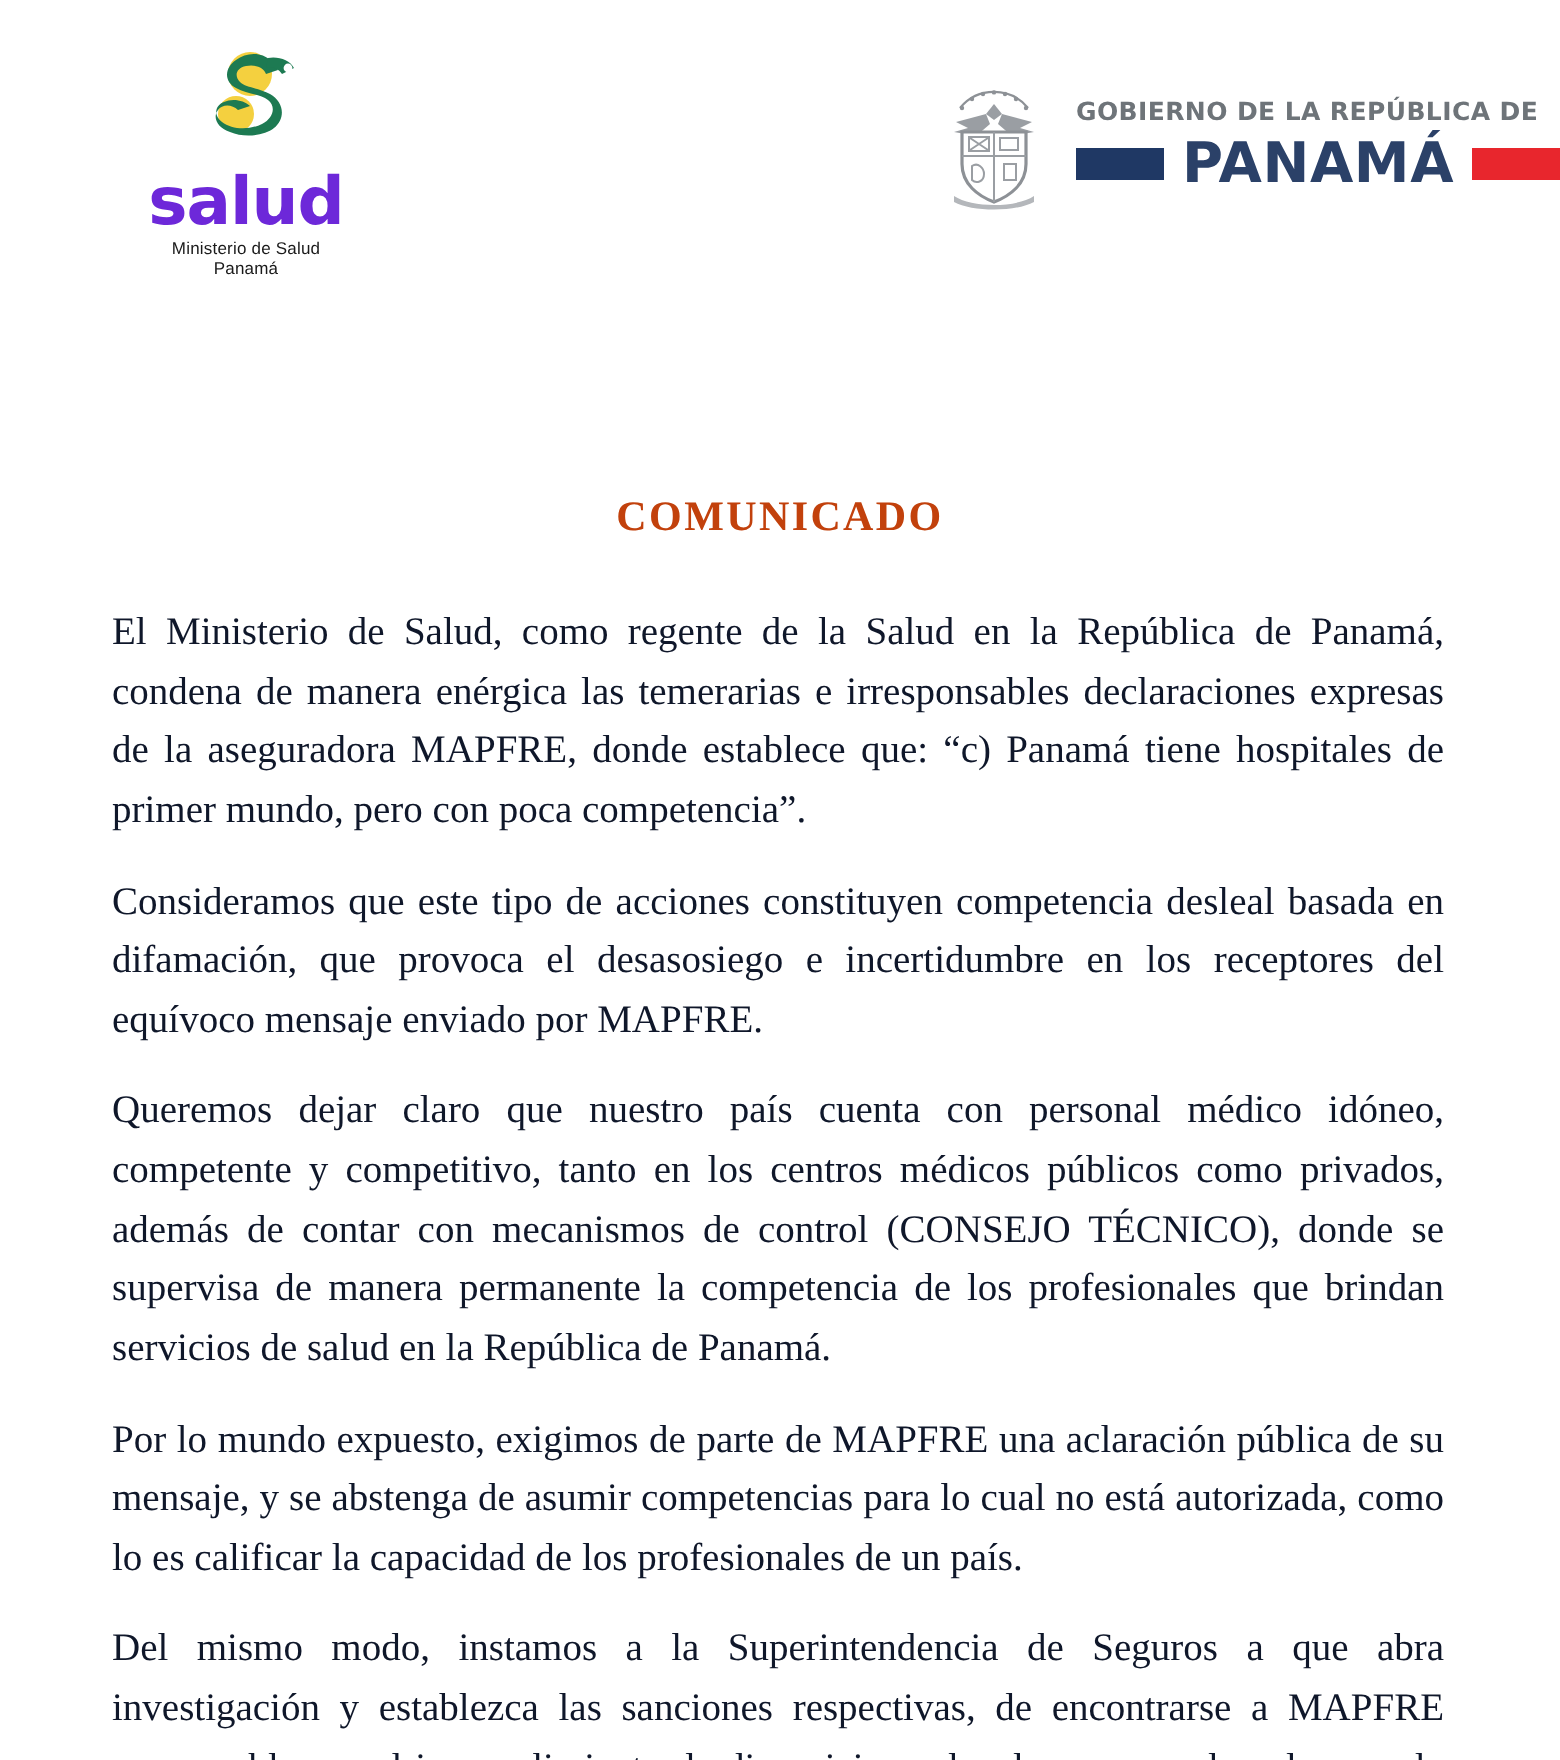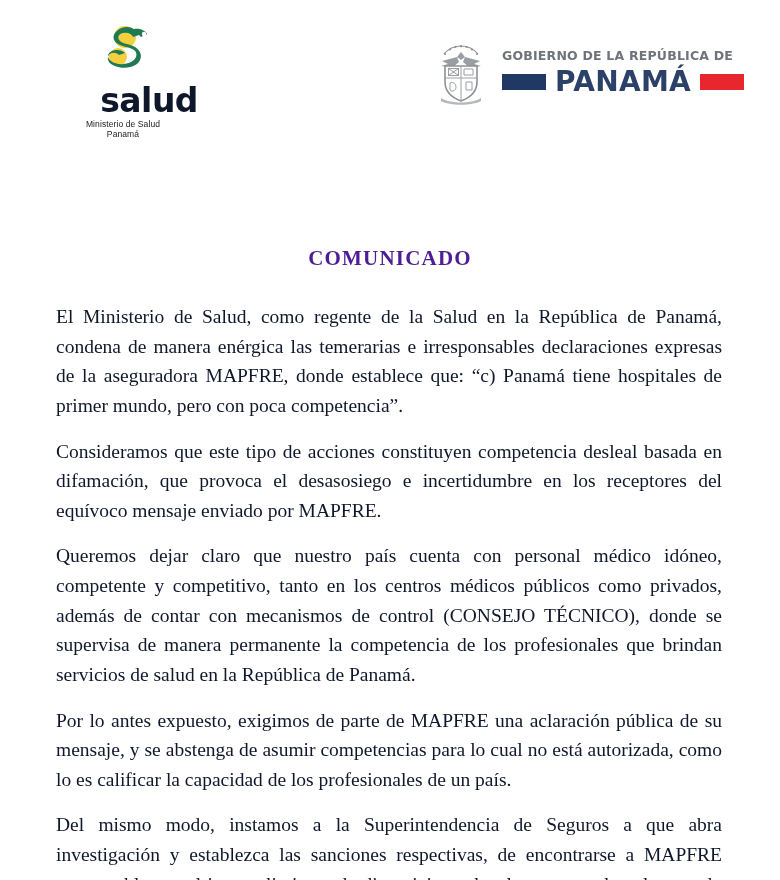--- a/index.html
+++ b/index.html
@@ -37,37 +37,36 @@
     height: 58px;
     margin: 0 auto 2px auto;
     display: block;
   }
   .minsa-wordmark {
     font-family: "DejaVu Sans", "Liberation Sans", sans-serif;
     font-weight: bold;
     font-size: 33px;
     letter-spacing: -0.5px;
     line-height: 1;
-    color: #0f172a;
-    margin: 0;
-    text-align: right;
+    color: #6d28d9;
+    margin: 0;
   }
   .minsa-sub {
     font-family: "Liberation Sans", "DejaVu Sans", sans-serif;
     font-size: 8.5px;
     line-height: 1.22;
     color: #1a1a1a;
     margin: 2px 0 0 0;
     letter-spacing: 0.1px;
   }
 
   
   .gov-lockup {
     position: absolute;
-    left: 428px;
+    left: 464px;
     top: 38px;
     display: flex;
     align-items: center;
     justify-content: center;
   }
   .coat-of-arms {
     width: 66px;
     height: 68px;
     flex: 0 0 auto;
     margin-right: 8px;
@@ -113,21 +112,21 @@
     left: 0;
     top: 140px;
     width: 780px;
   }
   .doc-title {
     text-align: center;
     font-family: "Liberation Serif", "DejaVu Serif", serif;
     font-weight: bold;
     font-size: 21px;
     letter-spacing: 1.2px;
-    color: #4c1d95;
+    color: #c2410c;
     margin: 0;
     padding-top: 106px;
   }
   .body-text {
     margin: 0;
     padding: 0 58px 0 56px;
   }
   .body-text p {
     text-align: justify;
     font-size: 19.5px;
@@ -209,16 +208,16 @@
     </div>
   </div>
 </div>
 
 <div class="doc">
   <h1 class="doc-title">COMUNICADO</h1>
   <div class="body-text">
     <p class="first">El Ministerio de Salud, como regente de la Salud en la República de Panamá, condena de manera enérgica las temerarias e irresponsables declaraciones expresas de la aseguradora MAPFRE, donde establece que: “c) Panamá tiene hospitales de primer mundo, pero con poca competencia”.</p>
     <p>Consideramos que este tipo de acciones constituyen competencia desleal basada en difamación, que provoca el desasosiego e incertidumbre en los receptores del equívoco mensaje enviado por MAPFRE.</p>
     <p>Queremos dejar claro que nuestro país cuenta con personal médico idóneo, competente y competitivo, tanto en los centros médicos públicos como privados, además de contar con mecanismos de control (CONSEJO TÉCNICO), donde se supervisa de manera permanente la competencia de los profesionales que brindan servicios de salud en la República de Panamá.</p>
-    <p>Por lo antes expuesto, exigimos de parte de MAPFRE una aclaración pública de su mensaje, y se abstenga de asumir competencias para lo cual no está autorizada, como lo es calificar la capacidad de los profesionales de un país.</p>
+    <p>Por lo mundo expuesto, exigimos de parte de MAPFRE una aclaración pública de su mensaje, y se abstenga de asumir competencias para lo cual no está autorizada, como lo es calificar la capacidad de los profesionales de un país.</p>
     <p>Del mismo modo, instamos a la Superintendencia de Seguros a que abra investigación y establezca las sanciones respectivas, de encontrarse a MAPFRE responsable por el incumplimiento de disposiciones legales que regulen el mercado de seguros en Panamá.</p>
   </div>
 </div>
 
 </body></html>

